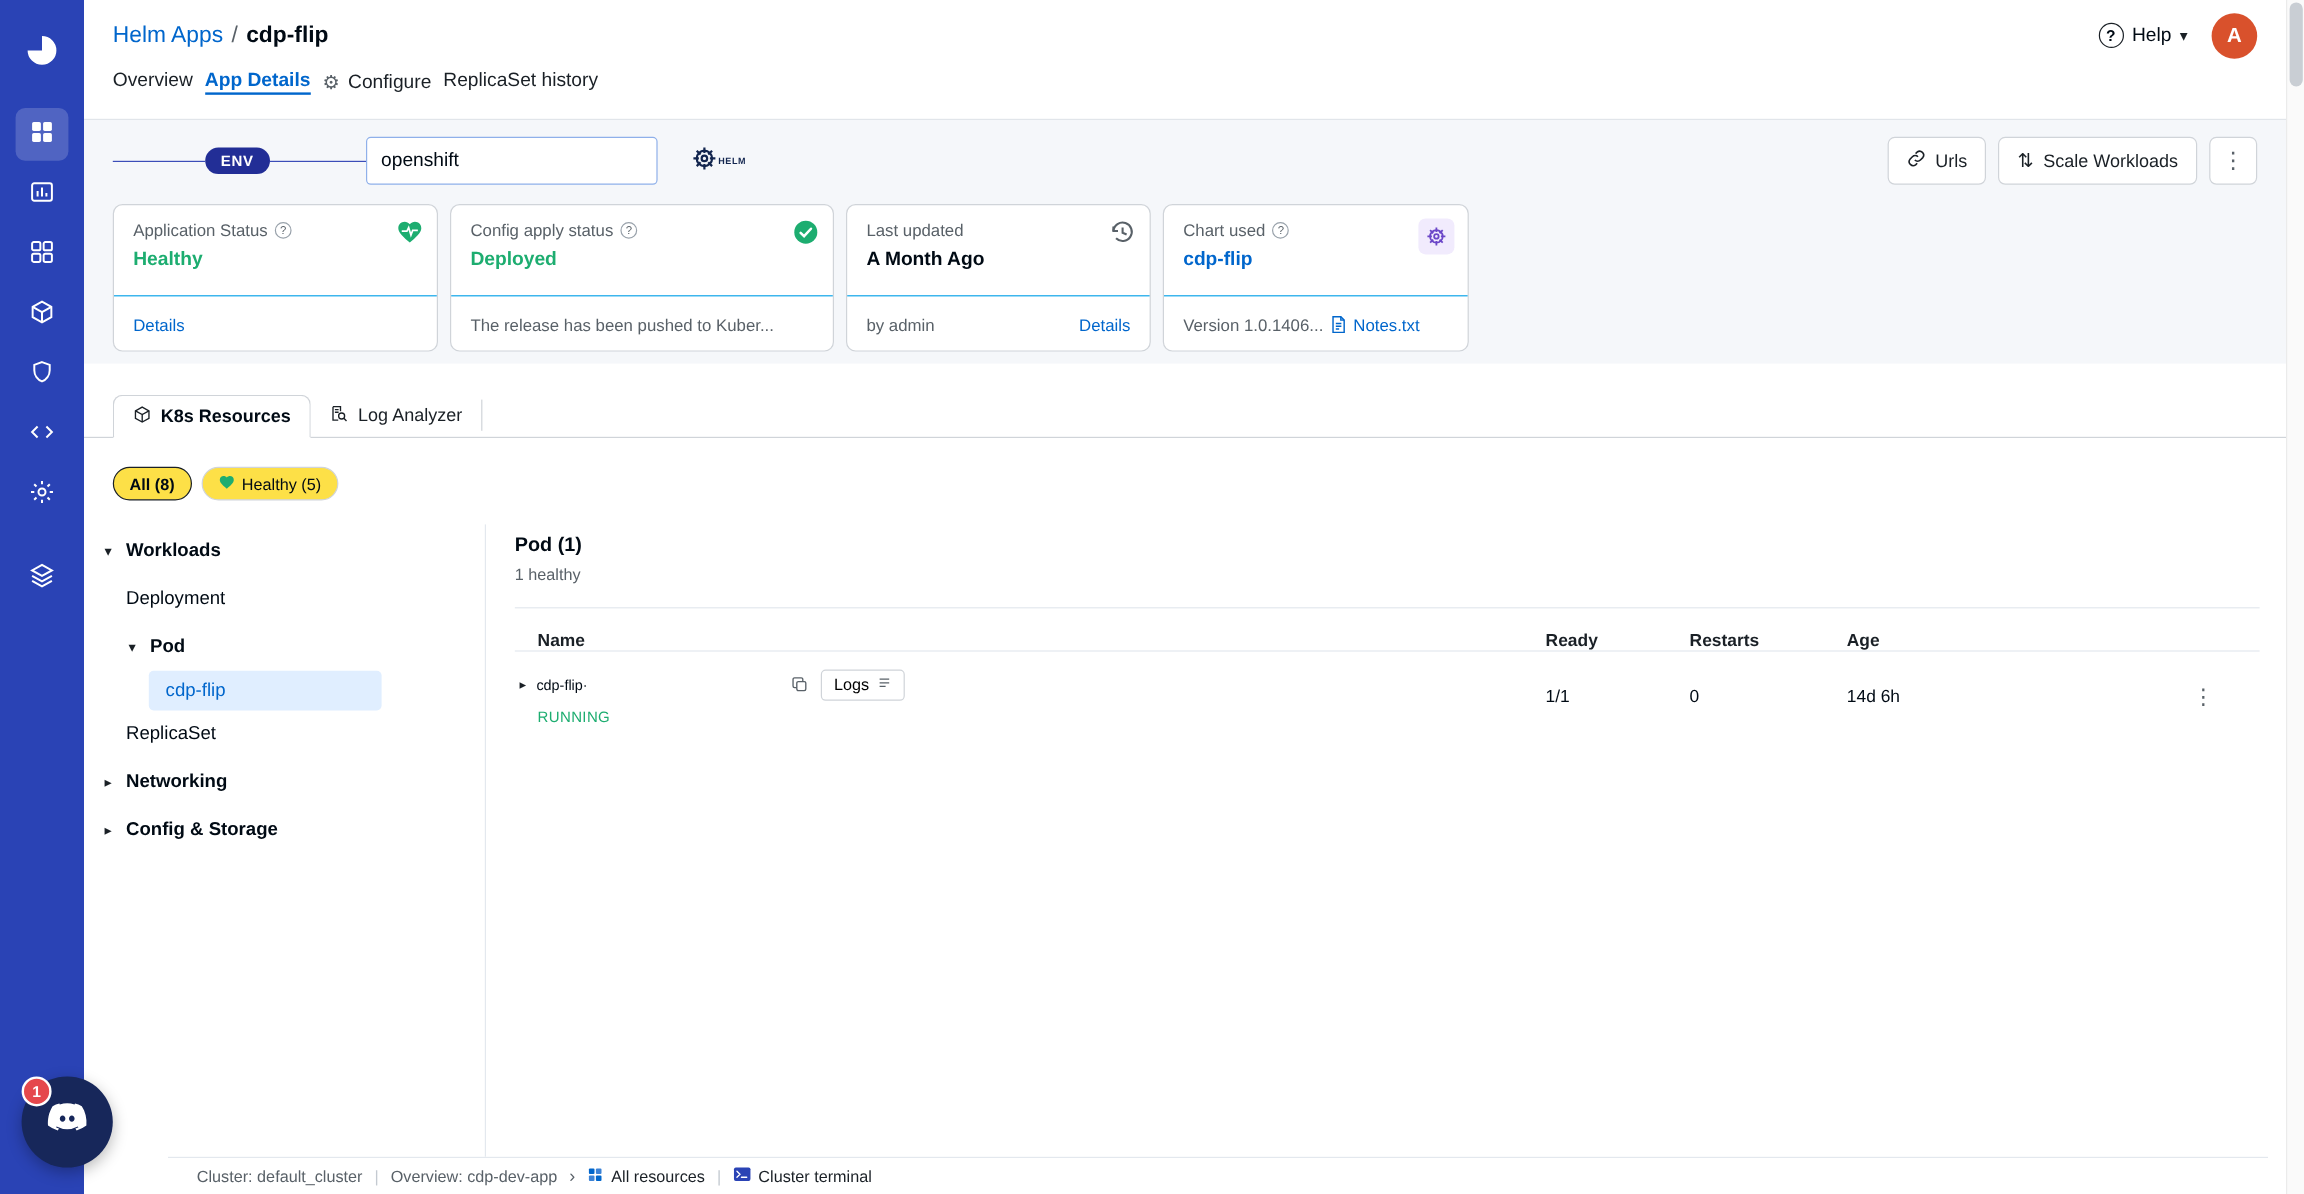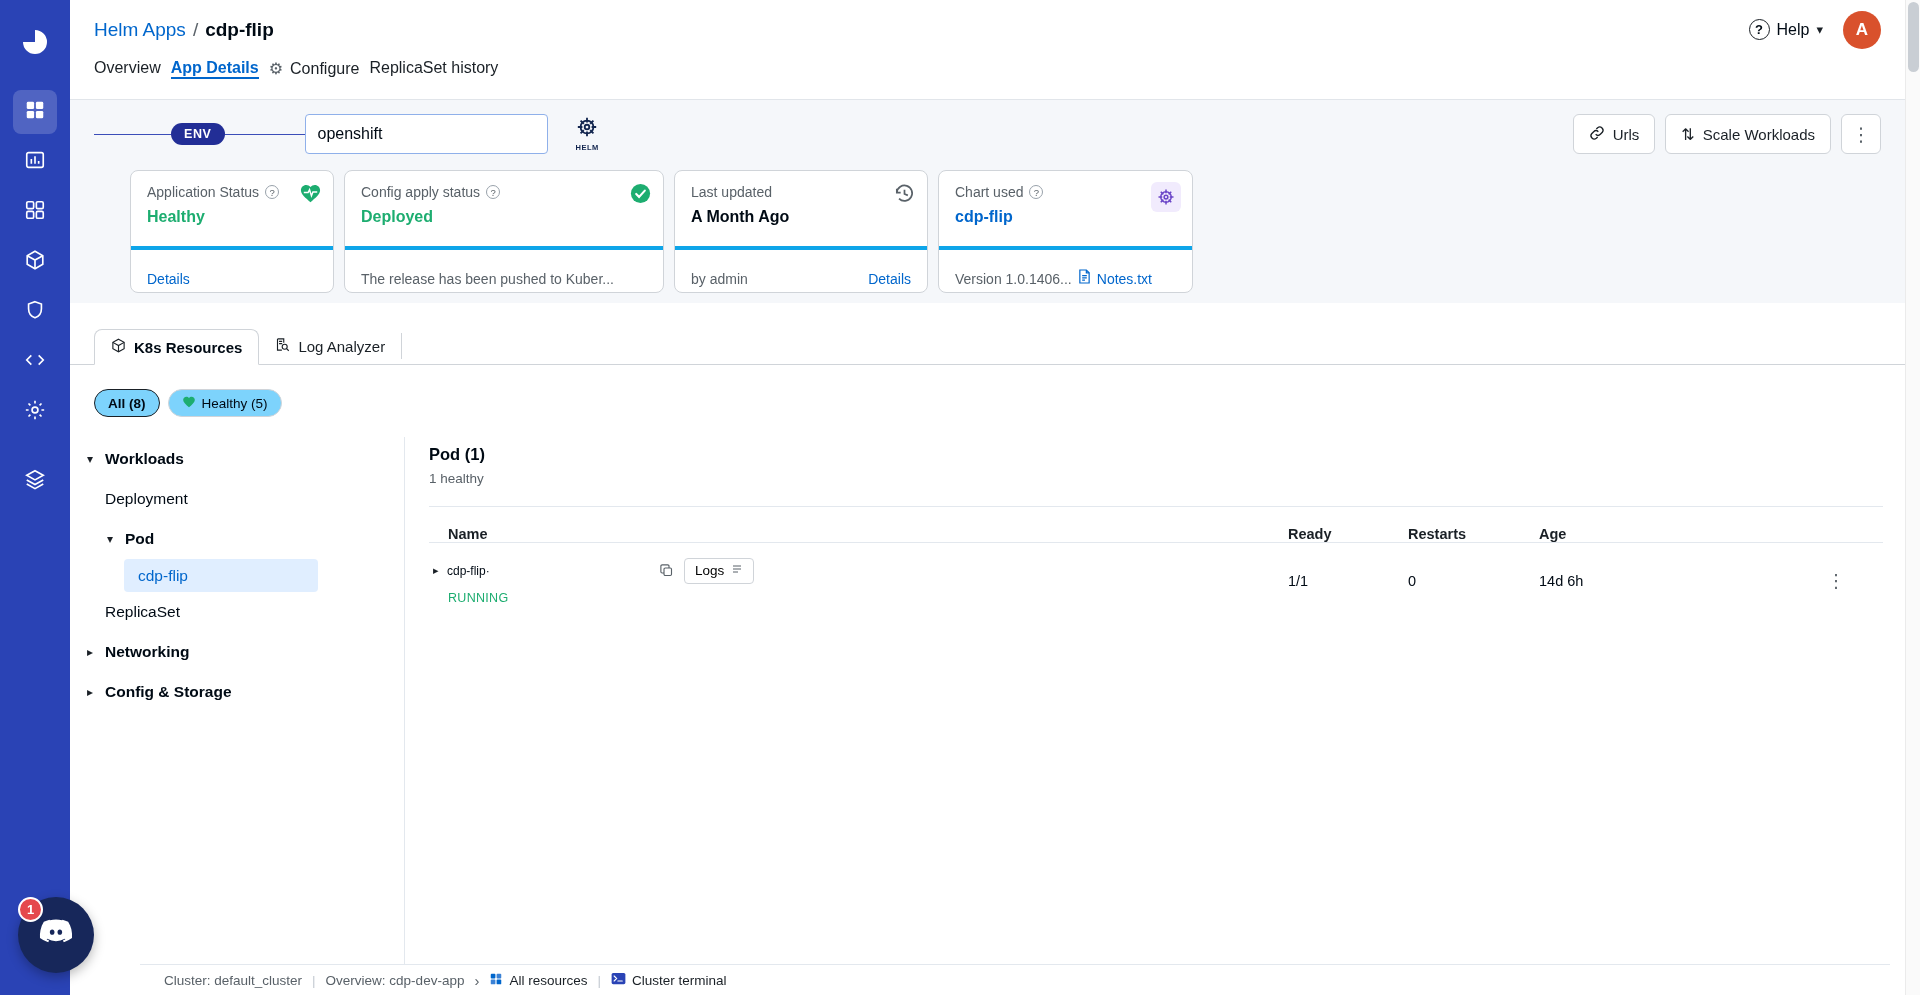--- a/index.html
+++ b/index.html
@@ -42,55 +42,55 @@
 
   
   .env-section { background:#f5f7fa; padding:14px 24px 10px; }
   .env-bar { height:40px; display:flex; align-items:center; }
   .env-line { height:1px; background:#3b4db8; }
   .line-a { width:77px; } .line-b { width:80px; }
   .env-pill { background:#222e96; color:#fff; font-size:12.5px; font-weight:bold; letter-spacing:.6px;
     padding:4px 13px; border-radius:12px; }
   .env-select { width:243px; height:40px; background:#fff; border:1px solid #8fb0ea; border-radius:4px;
     display:flex; align-items:center; padding:0 12px; font-size:16px; cursor:pointer; }
-  .helm-badge { margin-left:28px; display:flex; flex-direction:column; align-items:center; gap:1px; }
+  .helm-badge { margin-left:28px; display:flex; flex-direction:row; align-items:center; gap:1px; }
   .helm-badge .hl { font-size:7.5px; font-weight:bold; letter-spacing:.5px; color:#13264f; }
   .env-actions { margin-left:auto; display:flex; gap:10px; }
   .btn { height:40px; border:1px solid #d0d4d9; border-radius:6px; background:#fff;
     display:flex; align-items:center; gap:8px; padding:0 15px; font-size:15px; color:#1a2026; cursor:pointer; }
   .btn-kebab { width:40px; justify-content:center; padding:0; font-size:19px; color:#596168; }
   .scale-glyph { font-size:16px; }
 
   .cards { display:flex; gap:10px; margin-top:16px; }
   .card { background:#fff; border:1px solid #d0d4d9; border-radius:8px; height:123px;
     display:flex; flex-direction:column; position:relative; }
-  .card-1 { width:204px;margin-left:36px; } .card-2 { width:320px; } .card-3 { width:254px; } .card-4 { width:255px; }
+  .card-1 { width:271px; } .card-2 { width:320px; } .card-3 { width:254px; } .card-4 { width:255px; }
   .card-top { flex:1; padding:13px 16px 0; }
   .card-title { font-size:14px; color:#596168; display:flex; align-items:center; gap:6px; }
   .q-mini { width:14px; height:14px; border:1px solid #99a2ab; border-radius:50%; color:#596168;
     font-size:9.5px; display:inline-flex; align-items:center; justify-content:center; cursor:pointer; }
   .card-value { margin-top:8px; font-size:16px; font-weight:bold; }
   .v-green { color:#1dad70; } .v-dark { color:#000a14; } .v-blue { color:#0066cc; cursor:pointer; }
   .card-icon { position:absolute; top:11px; right:11px; display:flex; align-items:center; justify-content:center; }
   .purple-chip { width:30px; height:30px; background:#f1ebfd; border-radius:6px; }
-  .card-bottom { border-top:4px solid #0ea5e9; height:46px; display:flex; align-items:flex-end;
-    gap:6px; padding:5px 16px; font-size:14px; }
+  .card-bottom { border-top:1px solid #0ea5e9; height:46px; display:flex; align-items:flex-start;
+    gap:6px; padding:16px 16px; font-size:14px; }
   .link-blue { color:#0066cc; cursor:pointer; }
   .note-gray { color:#596168; white-space:nowrap; overflow:hidden; text-overflow:ellipsis; }
 
   
   .res-tabs { display:flex; align-items:flex-end; margin-top:26px; padding:0 24px;
     border-bottom:1px solid #d0d4d9; height:36px; }
   .res-tab { display:flex; align-items:center; gap:8px; font-size:15px; padding:0 16px; height:36px; cursor:pointer; }
   .res-tab.active { border:1px solid #d0d4d9; border-bottom:1px solid #fff; border-radius:8px 8px 0 0;
     margin-bottom:-1px; font-weight:bold; background:#fff; }
   .res-tab.inactive { color:#1a2026; border-right:1px solid #d0d4d9; height:26px; margin-bottom:5px; }
 
   .filter-row { display:flex; align-items:center; gap:8px; padding:24px 24px 0; }
-  .pill { height:28px; border-radius:14px; border:1px solid #d0d4d9; background:#7dd3fc;
+  .pill { height:28px; border-radius:14px; border:1px solid #d0d4d9; background:#fde047;
     display:flex; align-items:center; gap:6px; padding:0 13px; font-size:13.5px; cursor:pointer; }
   .pill.active { border-color:#1a2026; font-weight:bold; }
 
   
   .content { display:flex; margin-top:20px; height:527px; }
   .tree { width:335px; border-right:1px solid #e3e8ee; padding-top:2px; }
   .tree-row { height:40px; display:flex; align-items:center; gap:9px; font-size:15.5px; cursor:pointer; }
   .t-caret { font-size:12px; color:#1a2026; width:12px; text-align:center; }
   .t-group { font-weight:bold; padding-left:14px; }
   .t-child { padding-left:35px; }

